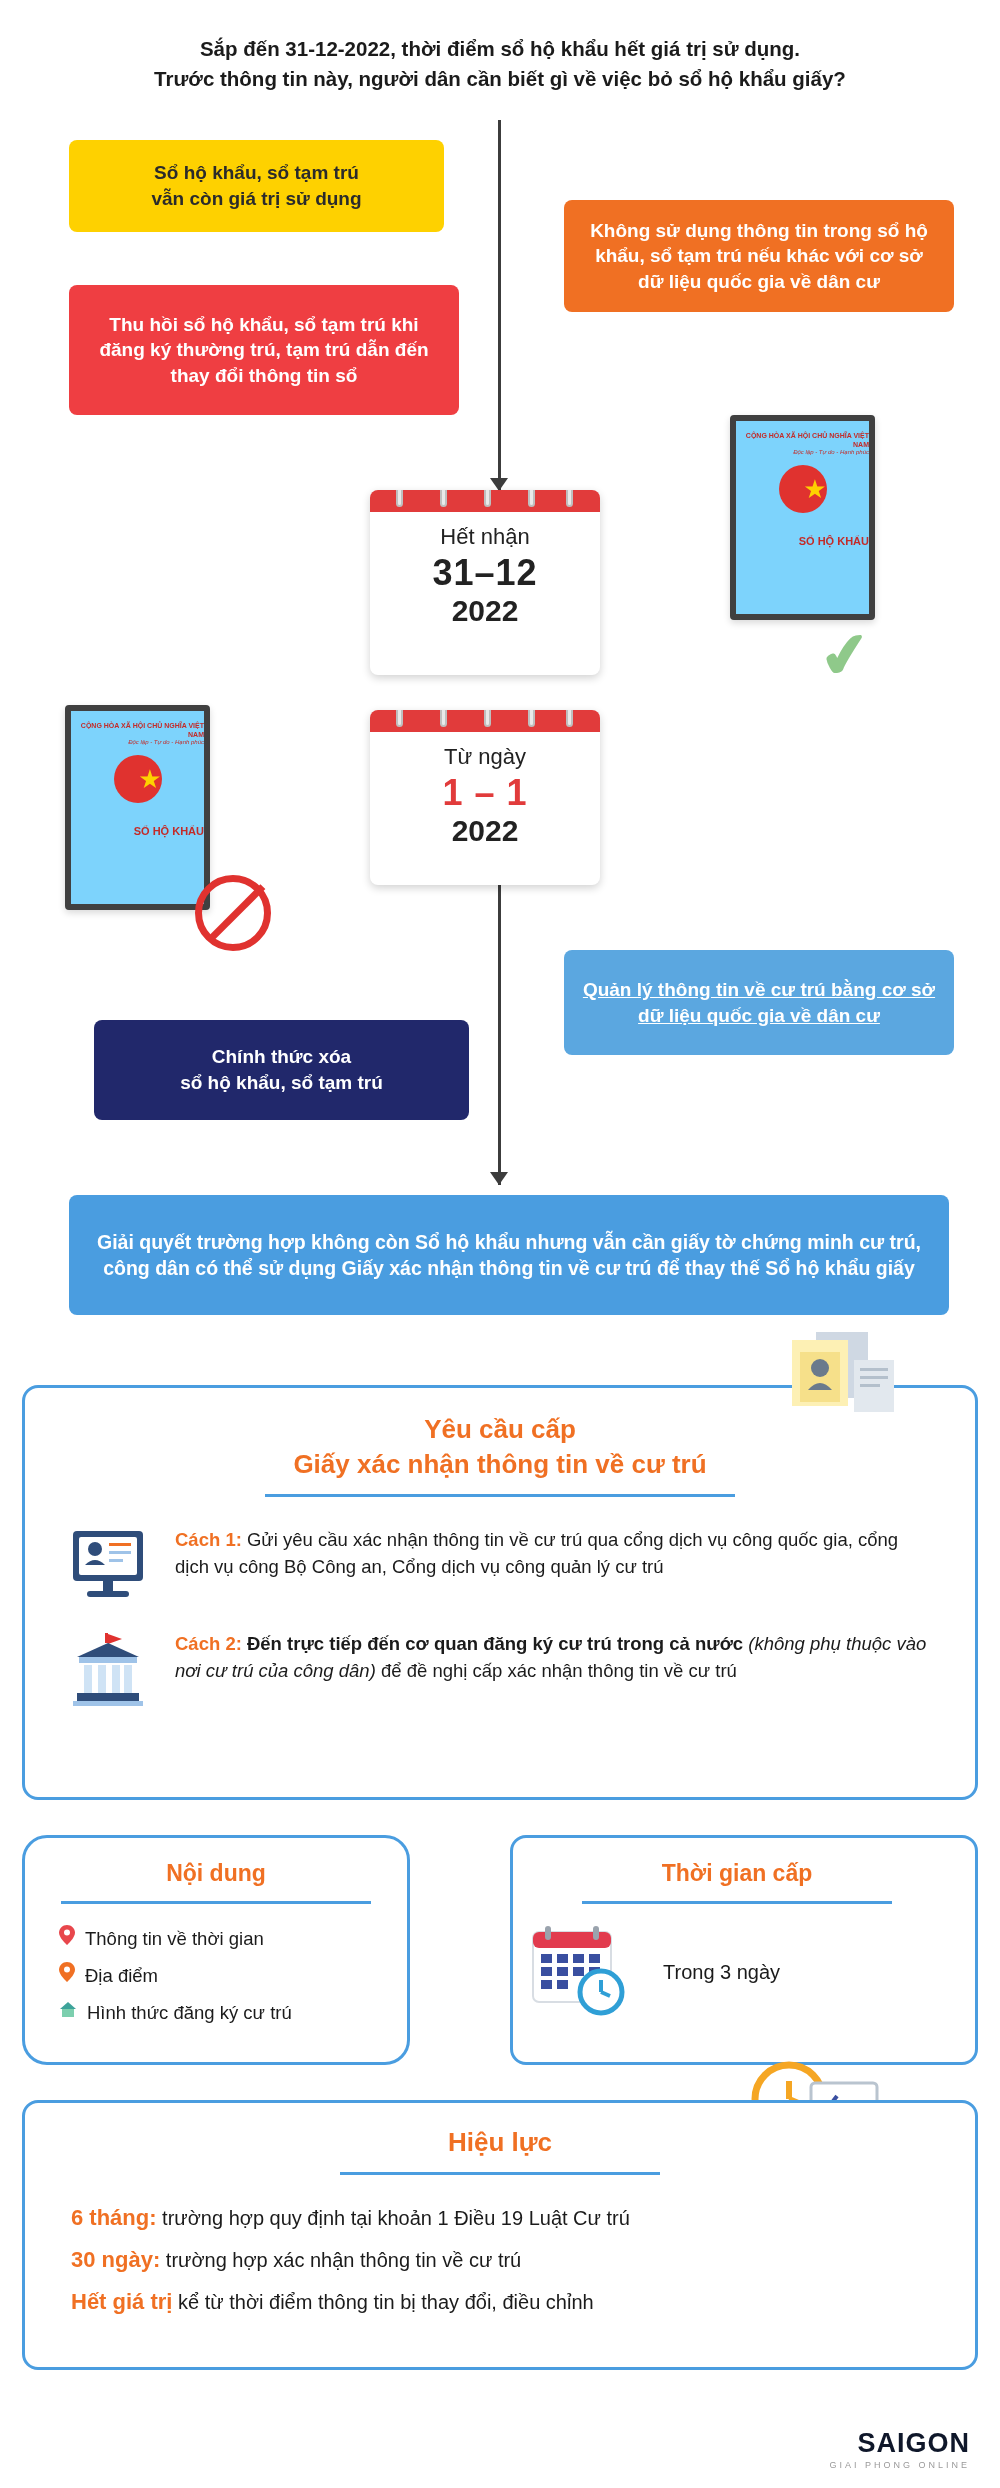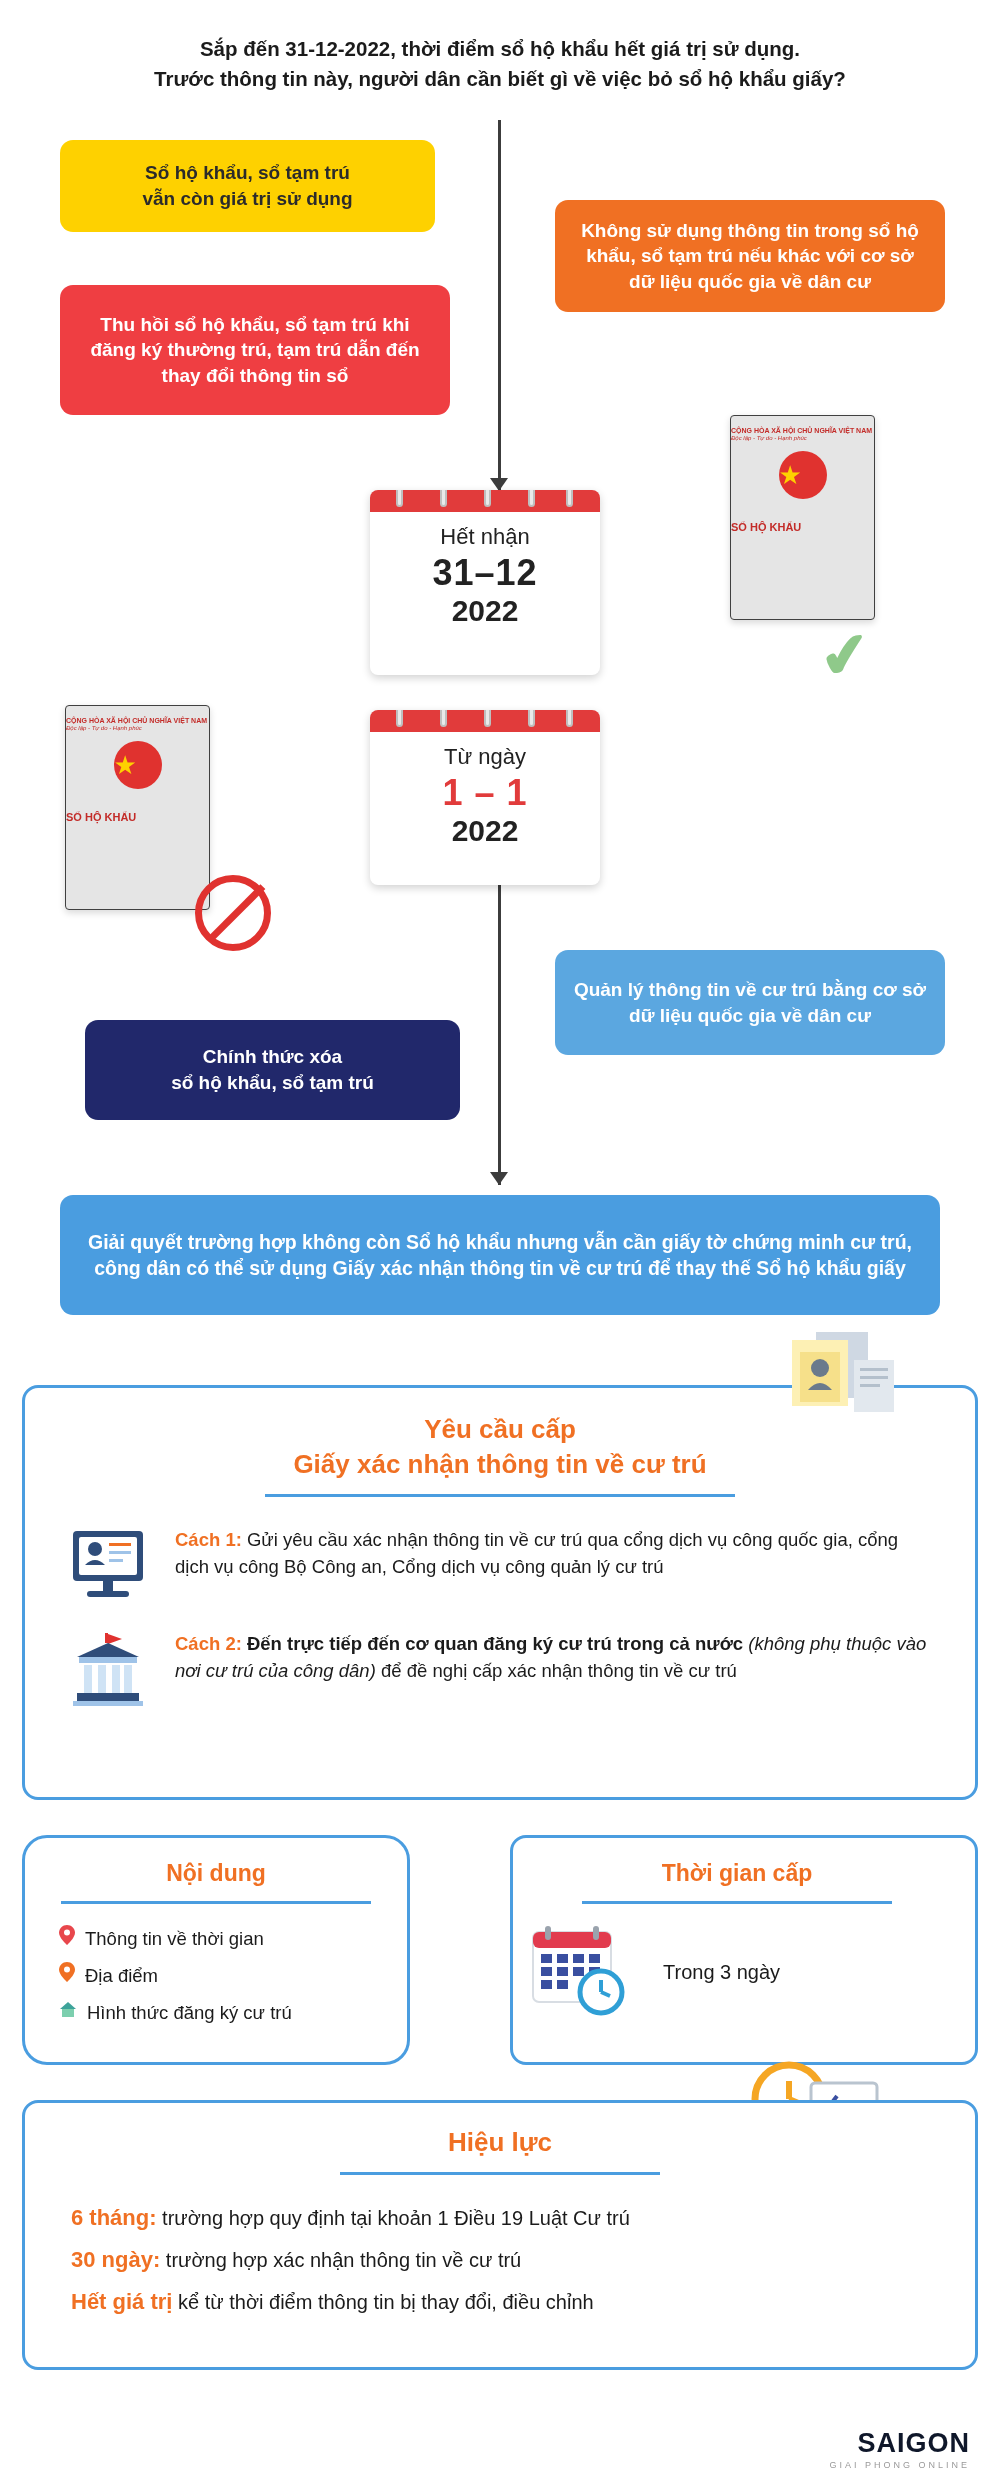--- a/index.html
+++ b/index.html
@@ -20,41 +20,42 @@
     text-align: center;
     font-size: 20.5px;
     font-weight: bold;
     color: #1b1b1b;
     line-height: 1.45;
   }
 
   
   .box {
     position: absolute;
-    border-radius: 13px;
+    border-radius: 8px;
     color: #ffffff;
     font-weight: bold;
     display: flex;
     align-items: center;
     justify-content: center;
     text-align: center;
     line-height: 1.35;
     padding: 10px 16px;
+    margin-left: 9px;
   }
   .box-yellow { background: #fed100; color: #2b2b2b; }
   .box-orange { background: #f07023; }
   .box-red    { background: #ef3e42; padding-left: 16px; }
   .box-blue   { background: #4a9de0; }
   .box-navy   { background: #21286b; }
   .box-lblue  { background: #5ba7e0; }
 
   #box-valid     { left: 60px;  top: 140px; width: 375px; height: 92px;  font-size: 19px; }
   #box-nouse     { left: 555px; top: 200px; width: 390px; height: 112px; font-size: 19px; }
   #box-revoke    { left: 60px;  top: 285px; width: 390px; height: 130px; font-size: 19px; }
-  #box-manage    { left: 555px; top: 950px; width: 390px; height: 105px; font-size: 19px; }
+  #box-manage    { left: 555px; top: 950px; width: 390px; height: 105px; font-size: 19px; text-decoration: underline; }
   #box-abolish   { left: 85px;  top: 1020px; width: 375px; height: 100px; font-size: 19px; }
   #box-solution  { left: 60px;  top: 1195px; width: 880px; height: 120px; font-size: 19.5px; }
 
   
   .vline {
     position: absolute;
     width: 3px;
     background: #3c3c3c;
   }
   .arrowhead {
@@ -94,25 +95,25 @@
   .cal-line1 { font-size: 22px; margin-bottom: 2px; }
   .cal-line2 { font-size: 36px; font-weight: bold; letter-spacing: 1px; }
   .cal-line3 { font-size: 30px; font-weight: bold; }
   #cal-1 { left: 370px; top: 490px; width: 230px; height: 185px; }
   #cal-2 { left: 370px; top: 710px; width: 230px; height: 175px; }
   .red-text { color: #e13b3b; }
 
   
   .book {
     position: absolute;
-    background: #e5e5e5;
-    border: 1px solid #404040;
+    background: #7dd3fc;
+    border: 6px solid #404040;
     border-radius: 4px;
     box-shadow: 0 3px 7px rgba(0,0,0,0.15);
-    text-align: left;
+    text-align: right;
     padding-top: 10px;
   }
   .book-head1 { font-size: 7px; font-weight: bold; color: #c32b28; line-height: 1.3; }
   .book-head2 { font-size: 6px; color: #c32b28; font-style: italic; margin-bottom: 6px; }
   .book-emblem {
     width: 48px; height: 48px;
     margin: 10px auto 0 auto;
     border-radius: 50%;
     background: #e0322f;
     position: relative;

